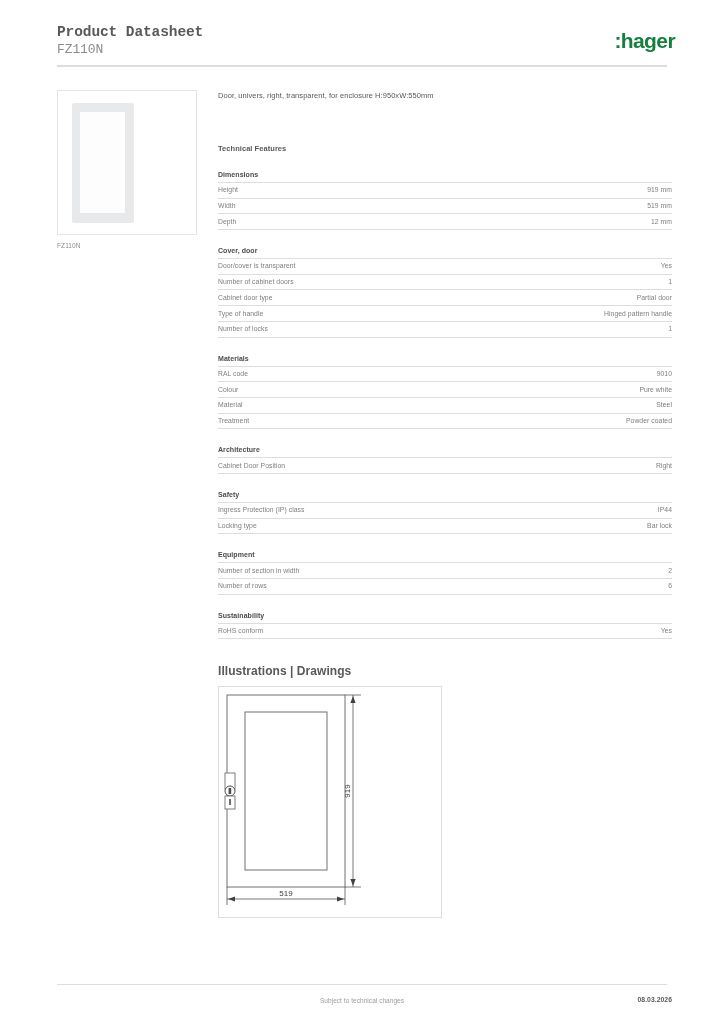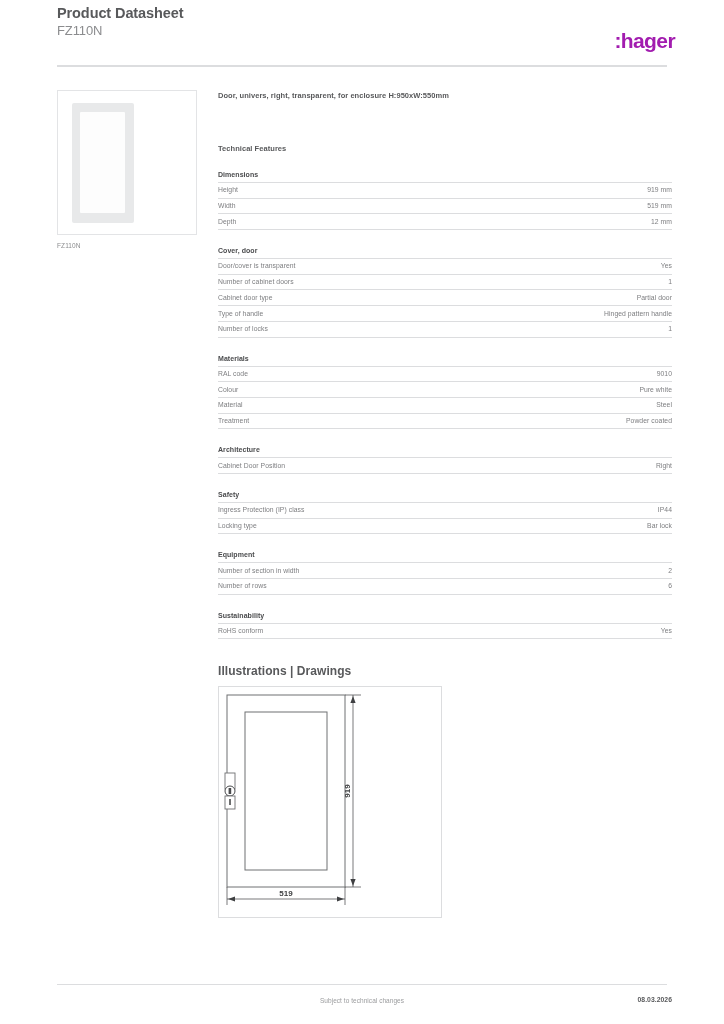--- a/index.html
+++ b/index.html
@@ -27,21 +27,22 @@
   
   .header {
     position: absolute;
     left: 0; top: 0;
     width: 724px;
     height: 70px;
   }
   .title-block {
     position: absolute;
     left: 57px;
-    top: 5px;
+    top: 24px;
+    font-family: Liberation Mono, monospace;
   }
   .doc-title {
     font-size: 14.5px;
     font-weight: bold;
     color: #58595b;
     letter-spacing: -0.1px;
     line-height: 17px;
   }
   .doc-subtitle {
     font-size: 13px;
@@ -114,21 +115,21 @@
 
   
   .content {
     position: absolute;
     left: 218px;
     top: 90px;
     width: 454px;
   }
   .product-desc {
     font-size: 7.5px;
-    font-weight: bold;
+    font-weight: normal;
     color: #58595b;
     letter-spacing: 0.05px;
     line-height: 11px;
   }
   .features-heading {
     margin-top: 43px;
     font-size: 7.5px;
     font-weight: bold;
     color: #58595b;
     letter-spacing: 0.05px;
@@ -180,21 +181,20 @@
     letter-spacing: 0.05px;
   }
   .drawing-frame {
     margin-top: 8px;
     width: 224px;
     height: 232px;
     border: 1px solid #dcdddf;
     box-sizing: border-box;
     position: relative;
     background: #fff;
-    font-weight: bold;
   }
   .drawing-frame svg {
     position: absolute;
     left: 0;
     top: 0;
   }
 
   
   .footer-rule {
     position: absolute;
@@ -227,21 +227,21 @@
 </head>
 <body>
 
 <div class="page">
 
   <div class="header">
     <div class="title-block">
       <div class="doc-title">Product Datasheet</div>
       <div class="doc-subtitle">FZ110N</div>
     </div>
-    <div class="logo" style="color: #a21caf; text-align: center;">:hager</div>
+    <div class="logo" style="color: #15803d; text-align: center;">:hager</div>
     <div class="header-rule"></div>
   </div>
 
   <div class="product-figure">
     <div class="product-image-box">
       <div class="door-graphic"></div>
     </div>
     <div class="product-caption">FZ110N</div>
   </div>
 

